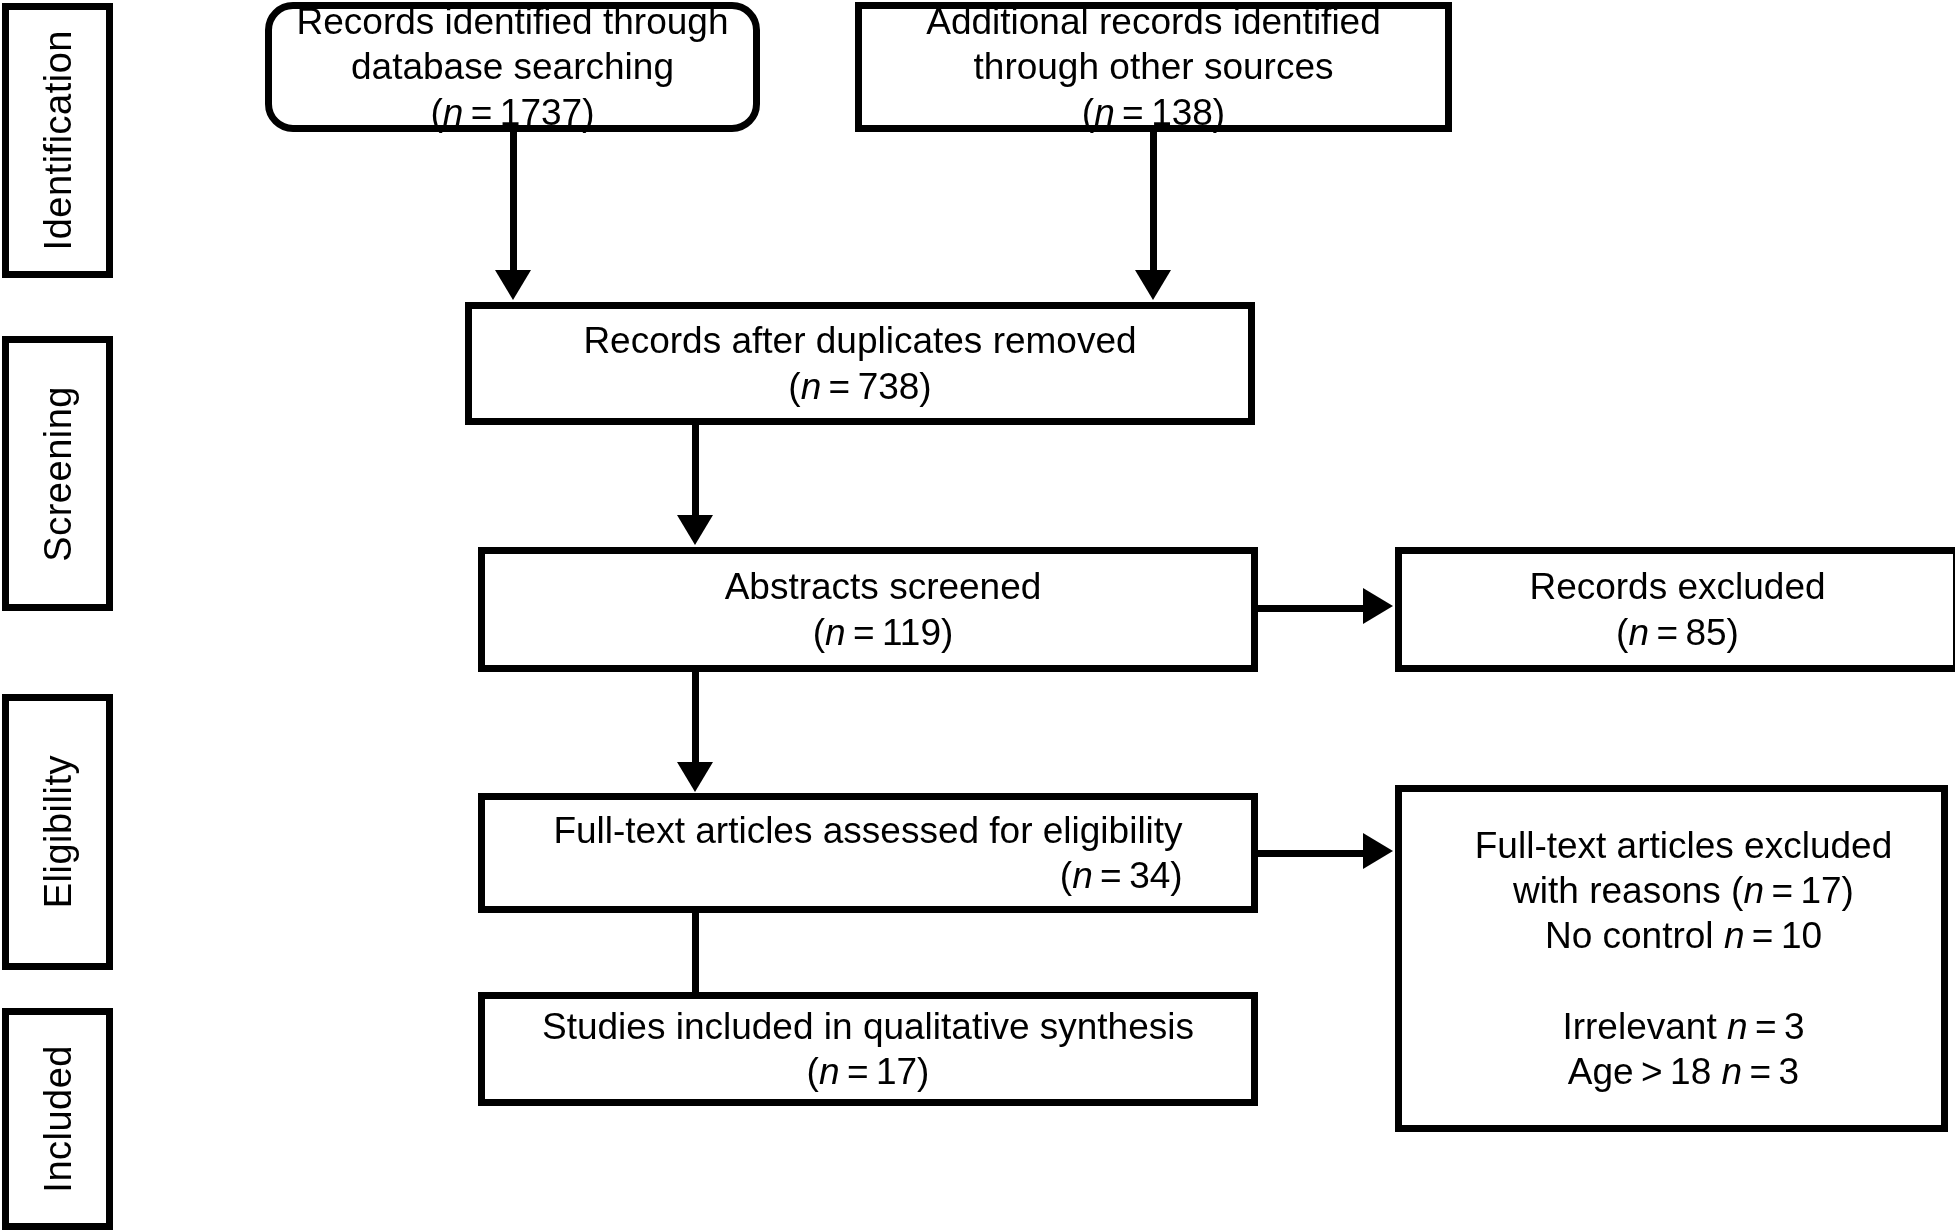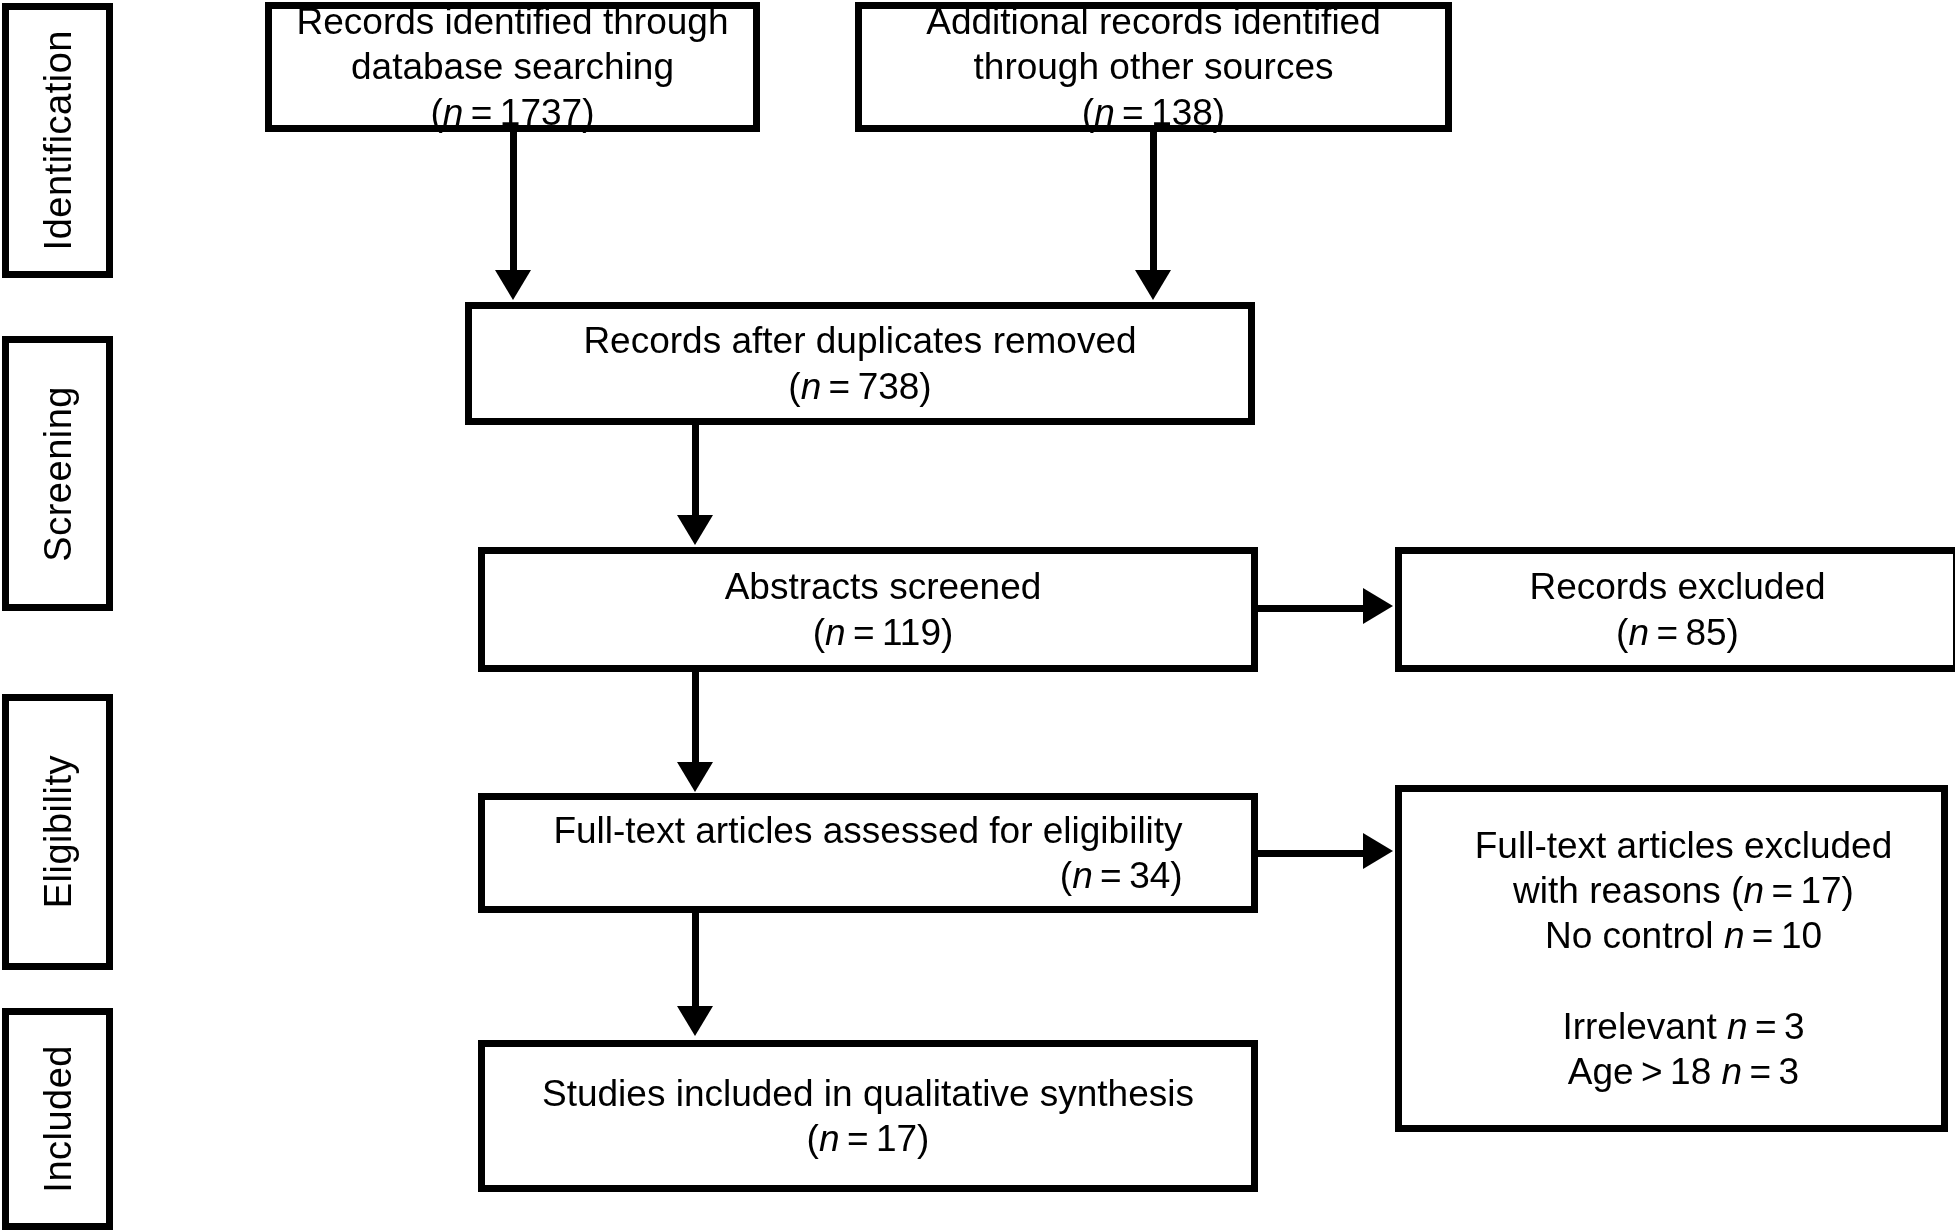--- a/index.html
+++ b/index.html
@@ -104,21 +104,21 @@
   </div>
 
   <div class="stage-box" style="left:2px; top:694px; width:111px; height:276px;">
     <span class="stage-label">Eligibility</span>
   </div>
 
   <div class="stage-box" style="left:2px; top:1008px; width:111px; height:222px;">
     <span class="stage-label">Included</span>
   </div>
 
-  <div class="flow-box" style="left:265px; top:2px; width:495px; height:130px;">
+  <div class="flow-box" style="left:265px; top:2px; width:495px; height:130px;border-radius:28px;">
     <div class="flow-text">
       <span>Records identified through</span><br>
       <span>database searching</span><br>
       <span><span>(</span><span class="ital">n</span><span> = </span><span>1737</span><span>)</span></span>
     </div>
   </div>
 
   <div class="flow-box" style="left:855px; top:2px; width:597px; height:130px;">
     <div class="flow-text">
       <span>Additional records identified</span><br>
@@ -180,20 +180,20 @@
       <span><span>No control </span><span class="ital">n</span><span> = </span><span>10</span></span><br>
       <br>
       <span><span>Irrelevant </span><span class="ital">n</span><span> = </span><span>3</span></span><br>
       <span><span>Age &gt; 18 </span><span class="ital">n</span><span> = </span><span>3</span></span>
     </div>
   </div>
 
   <div class="v-line" style="left:692px; top:913px; height:95px;"></div>
   <div class="arrow-down" style="left:677px; top:1006px;"></div>
 
-  <div class="flow-box" style="left:478px; top:1040px; width:780px; height:152px;">
+  <div class="flow-box" style="left:478px; top:992px; width:780px; height:114px;">
     <div class="flow-text">
       <span>Studies included in qualitative synthesis</span><br>
       <span><span>(</span><span class="ital">n</span><span> = </span><span>17</span><span>)</span></span>
     </div>
   </div>
 
 </div>
 
 </body></html>

